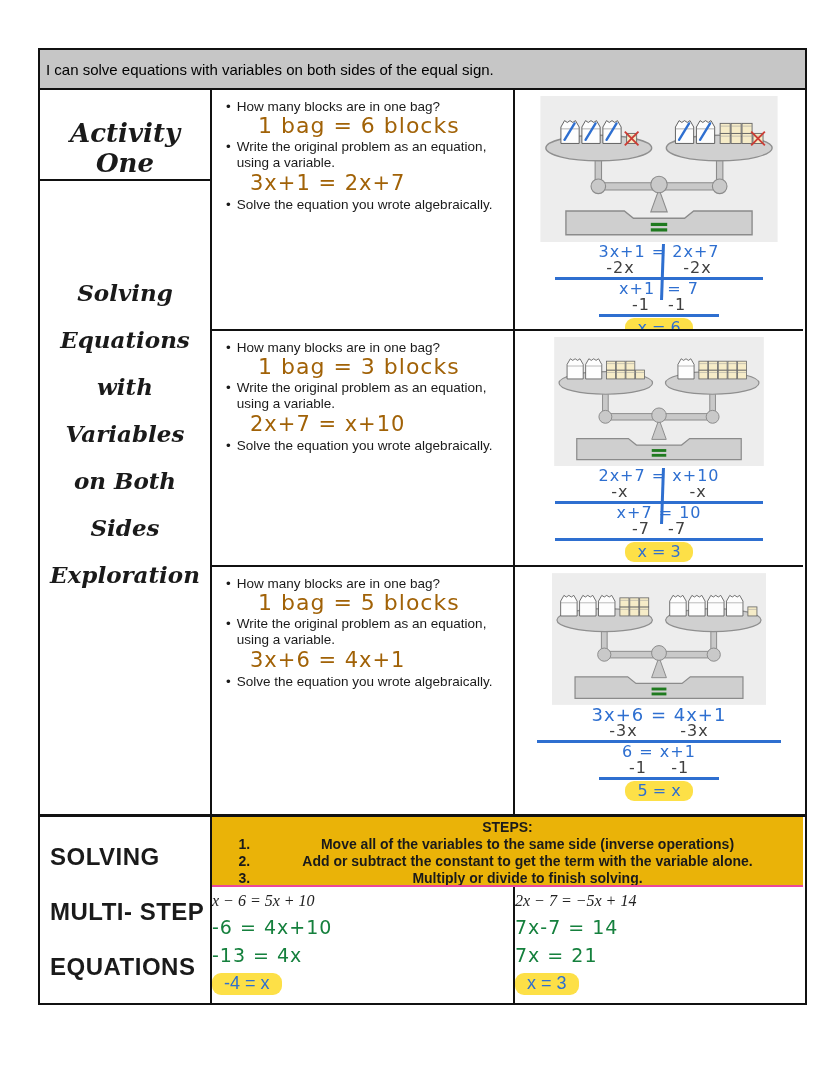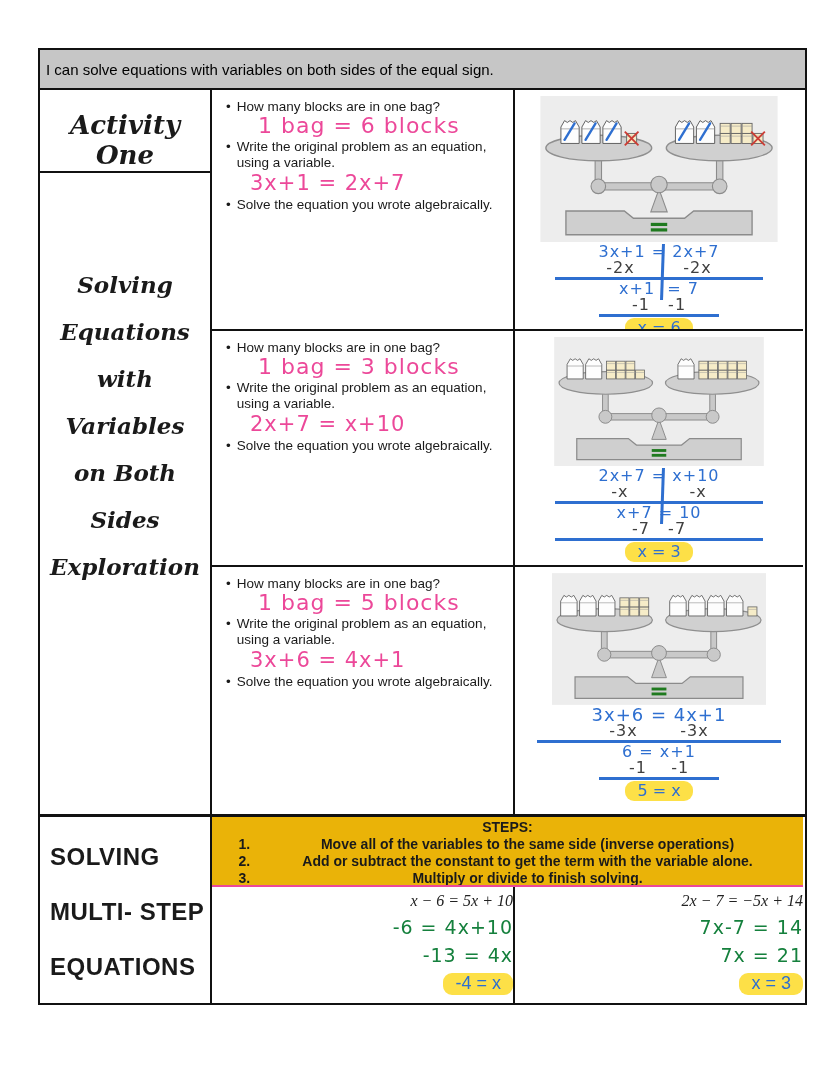--- a/index.html
+++ b/index.html
@@ -22,34 +22,34 @@
   .main-grid {
     display:grid;
     grid-template-columns:172px 303px 288px;
     grid-template-rows:241px 236px 247px;
   }
   .cell { overflow:hidden; }
   .b-right { border-right:2px solid #111; }
   .b-bottom { border-bottom:2px solid #111; }
   .left-col { grid-row:1/4; grid-column:1; text-align:center; }
   .activity-title {
-    margin-top:20px; display:inline-block;
+    margin-top:28px; display:inline-block;
     font-family:"DejaVu Serif", serif; font-style:italic; font-weight:700;
     font-size:26px; border-bottom:2px solid #111; padding:0 2px 1px 2px;
   }
   .activity-subtitle {
     margin-top:88px;
     font-family:"DejaVu Serif", serif; font-style:italic; font-weight:700;
     font-size:23px; line-height:47px;
   }
   
   .q-cell { padding:9px 4px 0 12px; font-size:13.5px; line-height:16px; }
   .bullet { display:flex; }
   .bullet .dot { margin:0 6px 0 2px; }
-  .hand { font-family:"DejaVu Sans", sans-serif; color:#ec4899; }
+  .hand { font-family:"DejaVu Sans", sans-serif; color:#a16207; }
   .ans-bag  { font-size:22px; margin:3px 0 5px 34px; letter-spacing:1px; }
   .ans-eq   { font-size:21px; margin:4px 0 6px 26px; letter-spacing:1px; }
   
   .s-cell { padding:6px 0 0 0; text-align:center; }
   .scale-wrap { display:flex; justify-content:center; }
   svg.scale { display:block; }
   .work { position:relative; margin-top:2px; font-family:"DejaVu Sans", sans-serif; }
   .wline { font-size:15px; line-height:16px; white-space:pre; letter-spacing:1px; }
   .wline.blue { color:#2e6fd0; font-size:16px; }
   .wline.red  { color:#404040; font-size:16px; }
@@ -75,21 +75,21 @@
     padding:12px 0 0 10px; text-align:left;
     font-weight:700; font-size:24px; line-height:55px; letter-spacing:0.5px;
     font-family:"Liberation Sans", sans-serif;
   }
   .steps-cell {
     grid-column:2/4; background:#eab308; border-bottom:2px solid #ec4899;
     padding:2px 6px; font-weight:700; font-size:14px;text-align:center;
   }
   .steps-cell ol { margin:1px 0 0 36px; padding:0; }
   .steps-cell li { margin:1px 0; padding-left:4px; }
-  .ex-cell { text-align:right; padding-top:5px; }
+  .ex-cell { text-align:left; padding-top:5px; }
   .ex-problem { font-family:"Liberation Serif", serif; font-style:italic; font-size:16px; color:#222; }
   .ex-w { font-family:"DejaVu Sans", sans-serif; color:#15803d; font-size:19px; margin-top:6px; letter-spacing:1px; }
   .ex-ans { margin-top:7px; }
   .ex-ans .hl { font-size:18px; }
 </style>
 </head>
 <body>
 
 <div class="doc-table">
 

